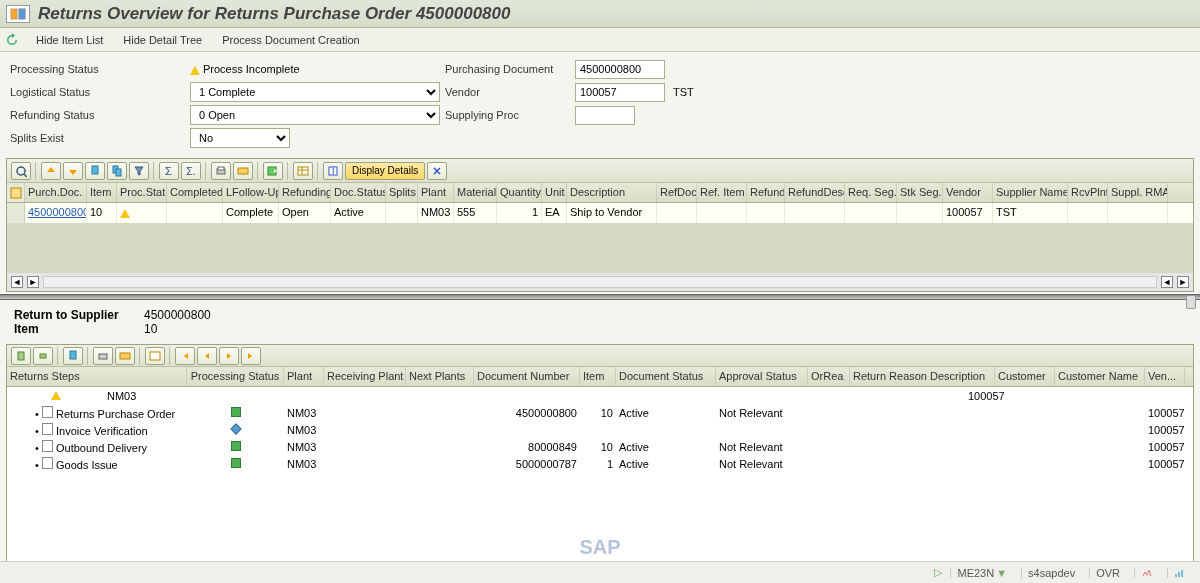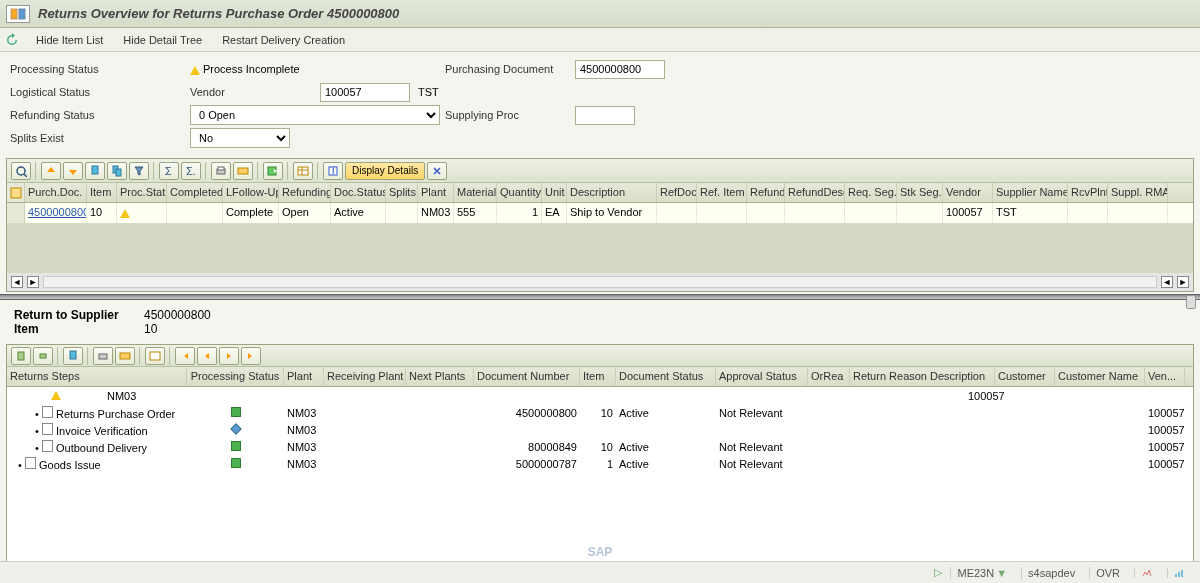--- a/index.html
+++ b/index.html
@@ -1,19 +1,19 @@
 <!DOCTYPE html>
 <html><head>
 <meta charset="utf-8">
 <style>
 *{box-sizing:border-box;margin:0;padding:0;font-family:Arial,sans-serif;font-size:11px}
 body{background:#f5f5f0;width:1200px;height:583px;overflow:hidden;position:relative}
 .title-bar{background:linear-gradient(#e2e8d9,#d6dcc9);border-bottom:1px solid #a8b090;height:28px;display:flex;align-items:center;padding:0 6px}
 .title-icon{width:24px;height:18px;background:#fff;border:1px solid #999;margin-right:8px;display:flex;align-items:center;justify-content:center}
-.title-text{font-weight:bold;font-style:italic;font-size:13px;color:#444}
+.title-text{font-weight:bold;font-style:italic;font-size:17px;color:#444}
 .menu-bar{background:#eff2e8;border-bottom:1px solid #c8d0b8;height:24px;display:flex;align-items:center;padding:0 4px;gap:12px}
 .menu-icon{width:16px;height:16px;display:inline-flex;align-items:center;justify-content:center;cursor:pointer}
 .menu-item{color:#333;cursor:pointer;padding:2px 4px}
 .form-area{padding:6px 10px;background:#f5f5f0}
 .form-row{display:flex;align-items:center;height:22px;margin-bottom:1px}
 .form-label{width:180px;color:#333}
 .form-widget{width:255px;position:relative}
 .form-label2{width:130px;color:#333}
 select,input[type=text]{border:1px solid #a8b090;background:#fff;height:19px;padding:1px 4px;font-size:11px}
 select{width:250px;height:20px;background:#fff}
@@ -48,21 +48,21 @@
 .tree-row{display:flex;height:17px;align-items:center}
 .tc{padding:1px 3px;white-space:nowrap;overflow:hidden}
 .tri{display:inline-block;width:0;height:0;border-top:4px solid transparent;border-bottom:4px solid transparent;border-left:6px solid #555;margin-right:2px}
 .tri.open{border-left:4px solid transparent;border-right:4px solid transparent;border-top:6px solid #555;border-bottom:0}
 .sq-green{width:10px;height:10px;background:#4caf50;border:1px solid #2e7d32;display:inline-block}
 .sq-yellow{width:0;height:0;border-left:5px solid transparent;border-right:5px solid transparent;border-bottom:9px solid #f5c518;display:inline-block}
 .diamond{width:8px;height:8px;background:#5b9bd5;border:1px solid #31708f;transform:rotate(45deg);display:inline-block;margin:1px}
 .doc-ico{display:inline-block;width:11px;height:12px;background:#fff;border:1px solid #888}
 .status-bar{position:absolute;bottom:0;left:0;right:0;height:22px;background:#f0f0ea;border-top:1px solid #ccc;display:flex;align-items:center;justify-content:flex-end;padding:0 8px;gap:8px;font-size:10px;color:#555}
 .sb-item{border-left:1px solid #ccc;padding:0 6px;display:flex;align-items:center;gap:2px}
-.sap-logo{position:absolute;bottom:24px;left:50%;transform:translateX(-50%);color:#b5c4d9;font-weight:bold;font-size:12px}
+.sap-logo{position:absolute;bottom:24px;left:50%;transform:translateX(-50%);color:#b5c4d9;font-weight:bold;font-size:20px}
 .scroll-handle-v{position:absolute;right:4px;top:295px;width:10px;height:14px;background:#ddd;border:1px solid #999;border-radius:2px}
 .bottom-hscroll{margin:0 6px}
 </style>
 </head>
 <body>
 
 <div class="title-bar">
   <div class="title-icon">
       <svg width="16" height="12">
         <rect x="1" y="1" width="6" height="10" fill="#f9a825" stroke="#b97"></rect>
@@ -73,32 +73,33 @@
 </div>
 
 <div class="menu-bar">
   <span class="menu-icon">
       <svg width="14" height="14">
         <path d="M7 2a5 5 0 1 0 5 5h-1.5A3.5 3.5 0 1 1 7 3.5V5l3-2.5L7 0z" fill="#4a7"></path>
       </svg>
     </span>
   <span class="menu-item">Hide Item List</span>
   <span class="menu-item">Hide Detail Tree</span>
-  <span class="menu-item">Restart Delivery Creation</span>
+  <span class="menu-item">Process Document Creation</span>
 </div>
 
 <div class="form-area">
   <div class="form-row">
     <div class="form-label">Processing Status</div>
     <div class="form-widget"><span class="warn-icon"></span><span>Process Incomplete</span></div>
     <div class="form-label2">Purchasing Document</div>
     <input type="text" class="input-med" value="4500000800" style="">
   </div>
   <div class="form-row">
     <div class="form-label">Logistical Status</div>
+    <div class="form-widget"><select><option>1 Complete</option></select></div>
     <div class="form-label2">Vendor</div>
     <input type="text" class="input-med" value="100057" style="">
     <span style="margin-left:8px">TST</span>
   </div>
   <div class="form-row">
     <div class="form-label">Refunding Status</div>
     <div class="form-widget"><select><option>0 Open</option></select></div>
     <div class="form-label2">Supplying Proc</div>
     <input type="text" class="input-sm ro" readonly="" style="">
   </div>
@@ -407,21 +408,21 @@
         <div class="tc" style="width: 36px; text-align: right;">10</div>
         <div class="tc" style="width: 100px; text-align: left;">Active</div>
         <div class="tc" style="width: 92px; text-align: left;">Not Relevant</div>
         <div class="tc" style="width: 42px; text-align: left;"></div>
         <div class="tc" style="width: 145px; text-align: left;"></div>
         <div class="tc" style="width: 60px; text-align: left;"></div>
         <div class="tc" style="width: 90px; text-align: left;"></div>
         <div class="tc" style="width: 40px; text-align: right;">100057</div>
       </div>
       <div class="tree-row">
-        <div class="tc" style="width: 180px; padding-left: 11px;"><span>• </span><span class="doc-ico"></span><span> Goods Issue</span></div>
+        <div class="tc" style="width: 180px; padding-left: 28px;"><span>• </span><span class="doc-ico"></span><span> Goods Issue</span></div>
         <div class="tc" style="width: 97px; text-align: center;"><span class="sq-green"></span></div>
         <div class="tc" style="width: 40px; text-align: left;">NM03</div>
         <div class="tc" style="width: 82px; text-align: left;"></div>
         <div class="tc" style="width: 68px; text-align: left;"></div>
         <div class="tc" style="width: 106px; text-align: right;">5000000787</div>
         <div class="tc" style="width: 36px; text-align: right;">1</div>
         <div class="tc" style="width: 100px; text-align: left;">Active</div>
         <div class="tc" style="width: 92px; text-align: left;">Not Relevant</div>
         <div class="tc" style="width: 42px; text-align: left;"></div>
         <div class="tc" style="width: 145px; text-align: left;"></div>

